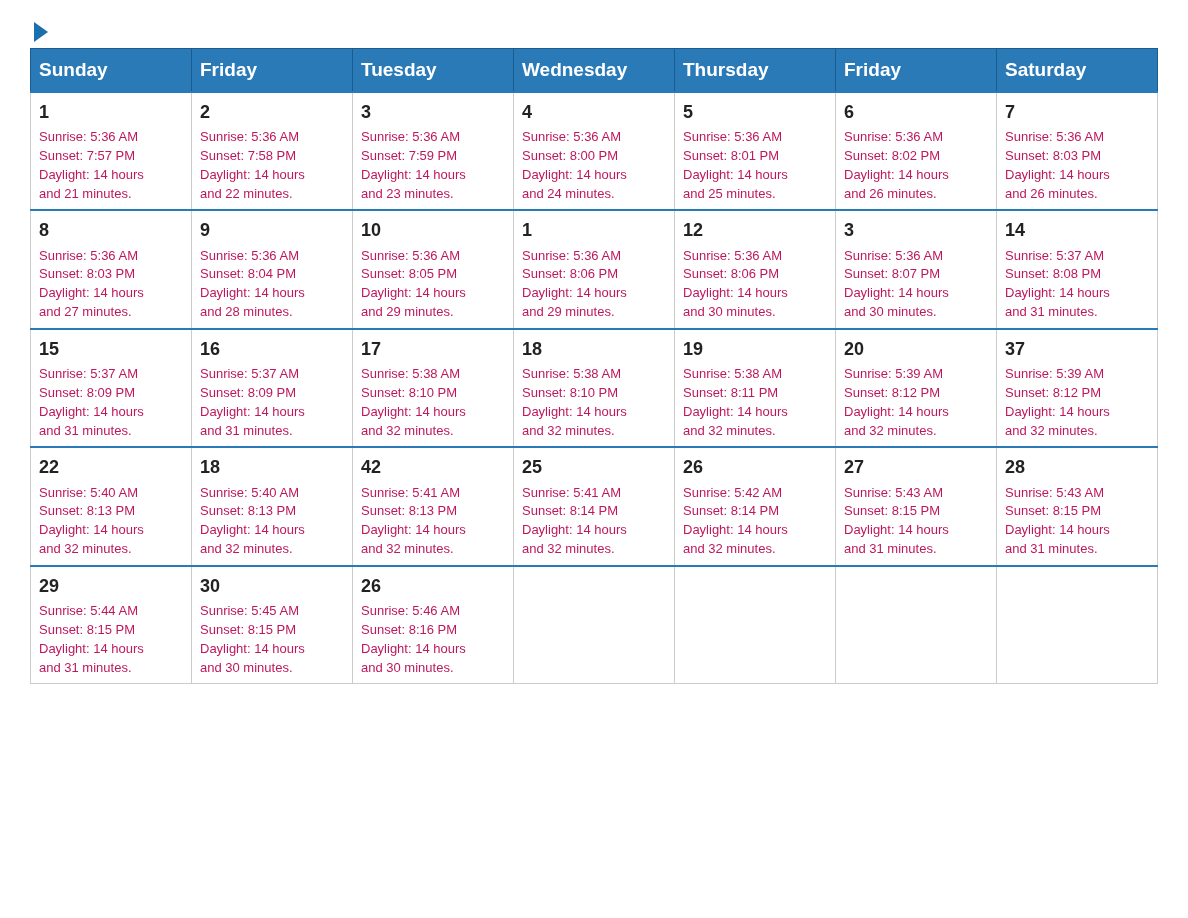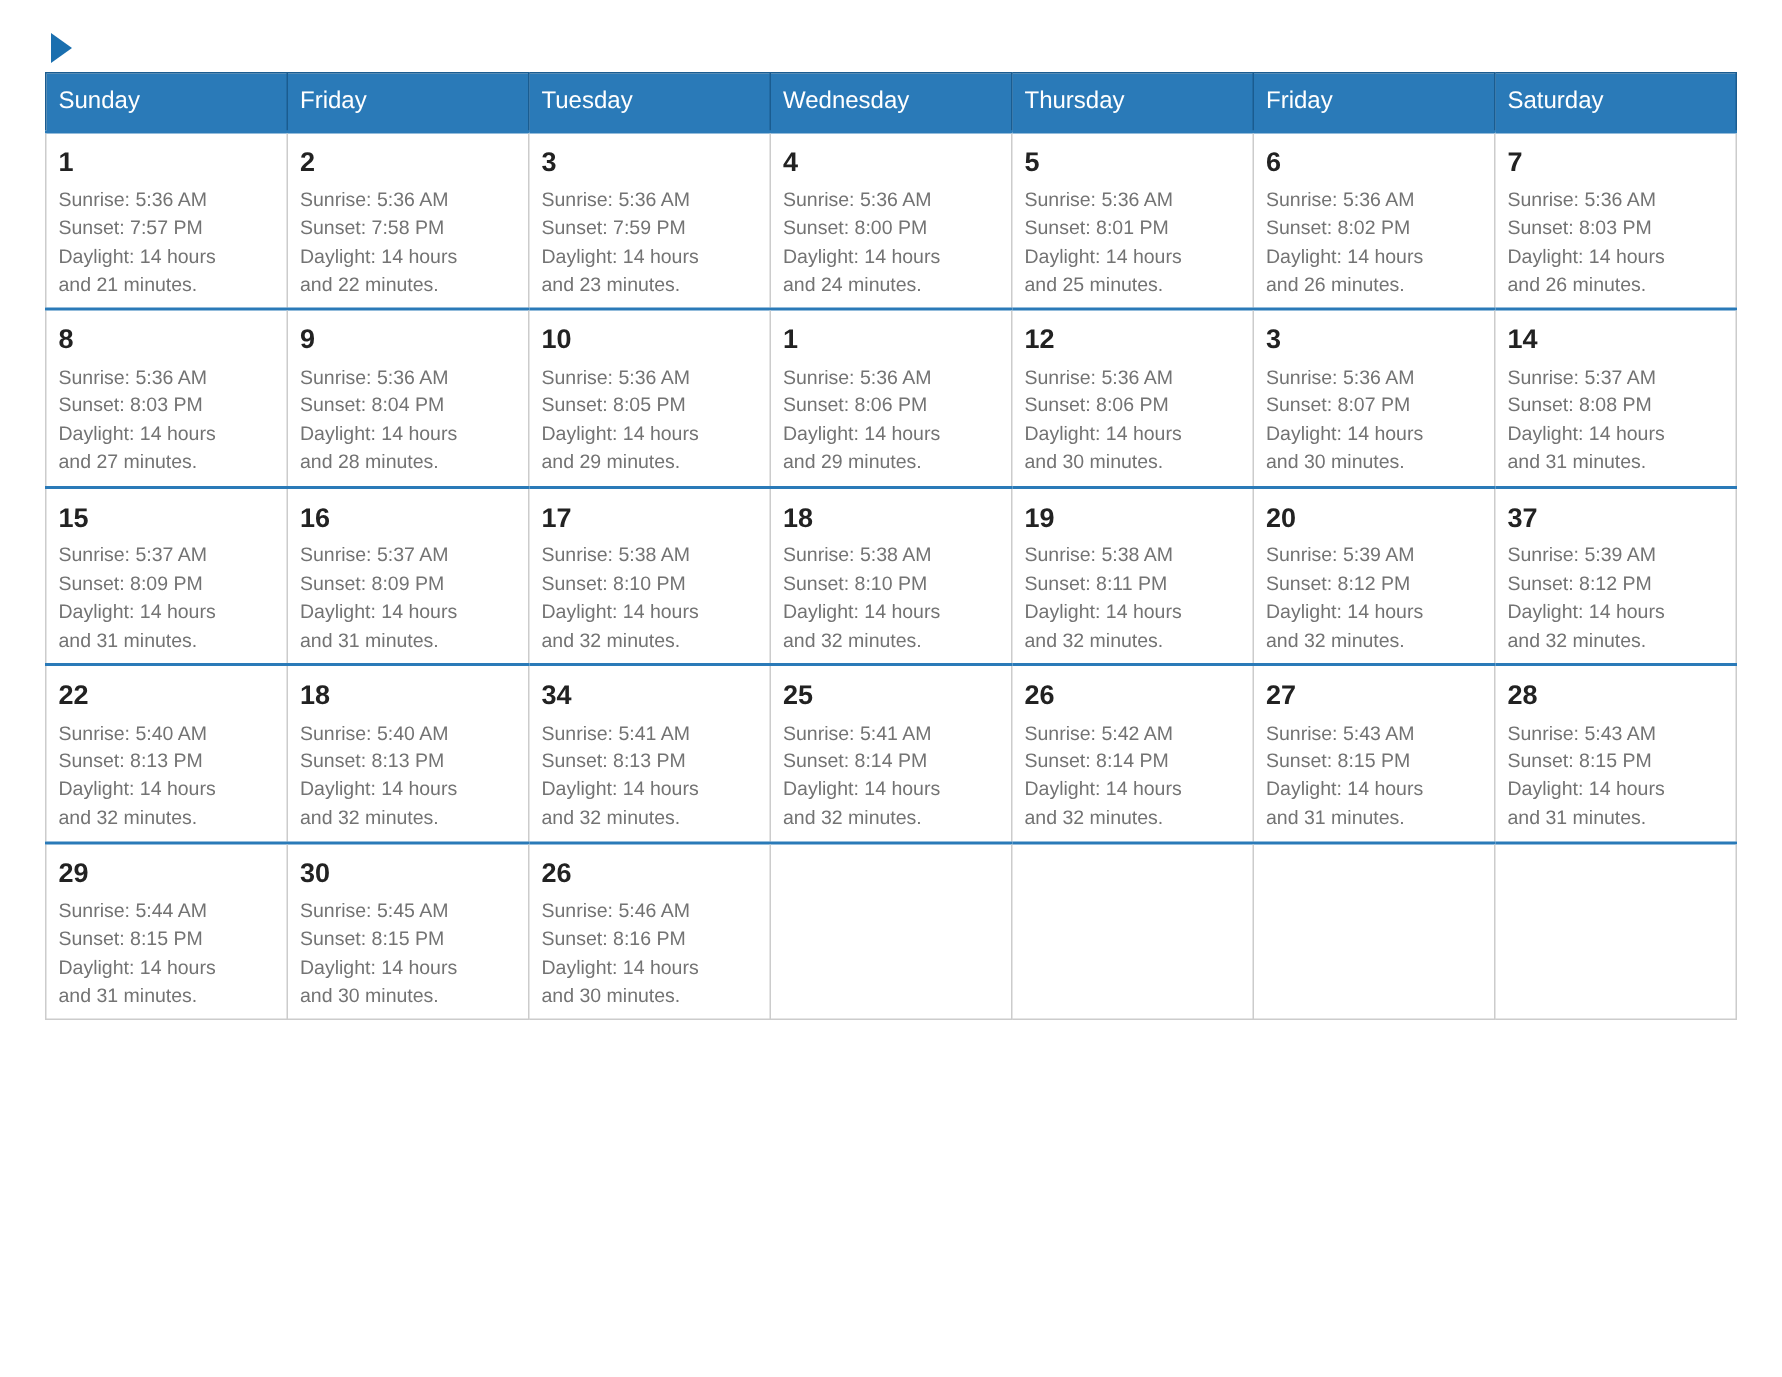--- a/index.html
+++ b/index.html
@@ -60,22 +60,22 @@
     }
     .calendar {
       width: 100%;
       border-collapse: collapse;
       margin-top: 10px;
     }
     .calendar th {
       background-color: #2a7ab8;
       color: #fff;
       padding: 10px 8px;
-      font-size: 16px;
-      font-weight: normal;
+      font-size: 19px;
+      font-weight: bold;
       text-align: left;
       border: 1px solid #1a5c90;
     }
     .calendar td {
       vertical-align: top;
       padding: 6px 8px;
       border: 1px solid #ccc;
       width: 14.28%;
       font-size: 13px;
       color: #222;
@@ -83,21 +83,21 @@
       min-height: 100px;
     }
     .day-num {
       font-size: 18px;
       font-weight: bold;
       display: block;
       margin-bottom: 3px;
     }
     .day-info {
       font-size: 13px;
-      color: #737373;
+      color: #be185d;
     }
     .empty-cell {
       background: #fff;
     }
     .calendar tr td {
       border-top: 2px solid #2a7ab8;
     }
   </style>
 </head>
 <body>
@@ -222,21 +222,21 @@
       <tr>
         <td>
           <span class="day-num">22</span>
           <div class="day-info">Sunrise: 5:40 AM<br>Sunset: 8:13 PM<br>Daylight: 14 hours<br>and 32 minutes.</div>
         </td>
         <td>
           <span class="day-num">18</span>
           <div class="day-info">Sunrise: 5:40 AM<br>Sunset: 8:13 PM<br>Daylight: 14 hours<br>and 32 minutes.</div>
         </td>
         <td>
-          <span class="day-num">34</span>
+          <span class="day-num">42</span>
           <div class="day-info">Sunrise: 5:41 AM<br>Sunset: 8:13 PM<br>Daylight: 14 hours<br>and 32 minutes.</div>
         </td>
         <td>
           <span class="day-num">25</span>
           <div class="day-info">Sunrise: 5:41 AM<br>Sunset: 8:14 PM<br>Daylight: 14 hours<br>and 32 minutes.</div>
         </td>
         <td>
           <span class="day-num">26</span>
           <div class="day-info">Sunrise: 5:42 AM<br>Sunset: 8:14 PM<br>Daylight: 14 hours<br>and 32 minutes.</div>
         </td>

